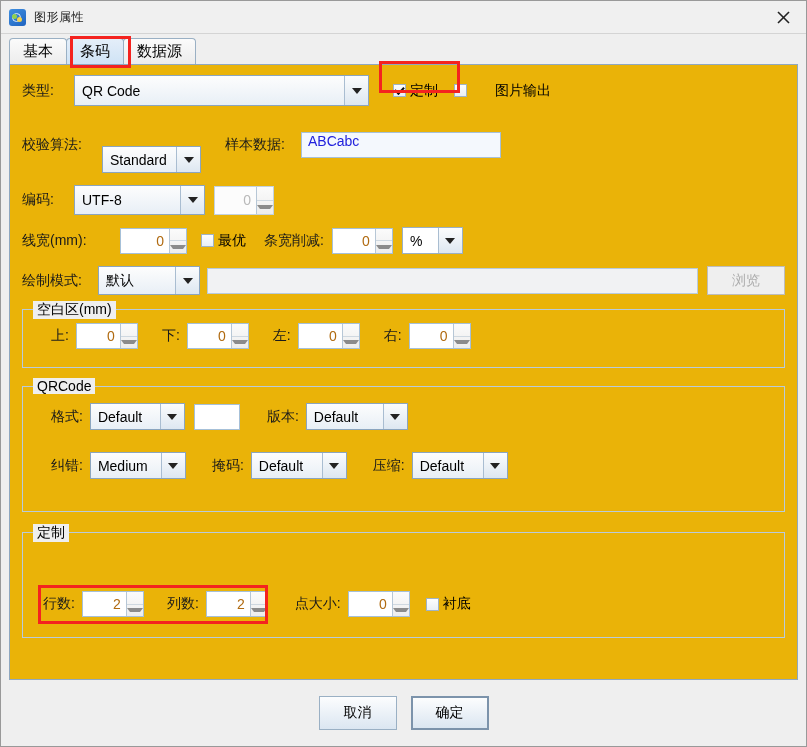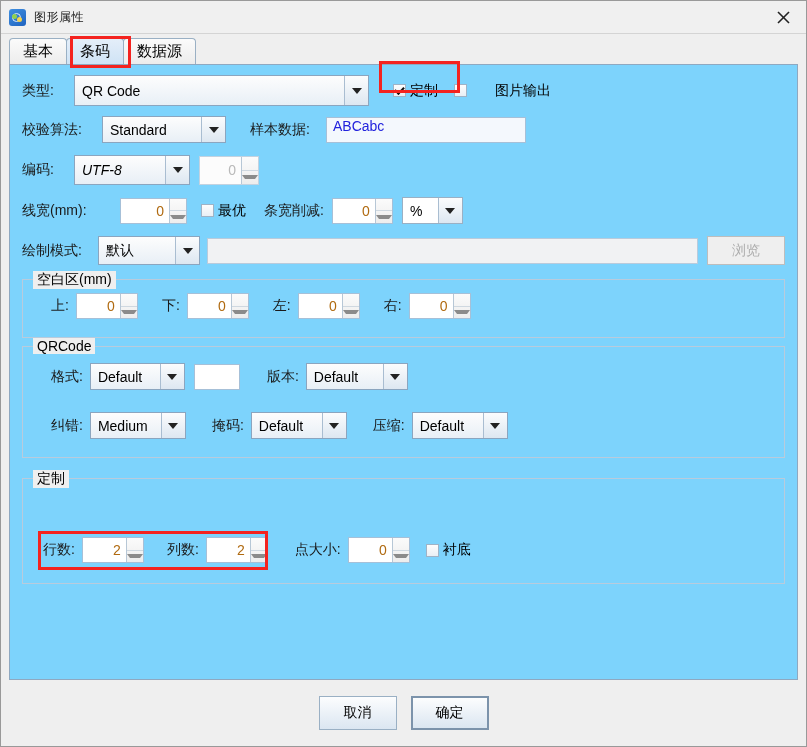--- a/index.html
+++ b/index.html
@@ -81,21 +81,21 @@
     position: absolute;
     border: 3px solid #f4231f;
     pointer-events: none;
     z-index: 9;
   }
   
   .panel {
     flex: 1;
     margin: 0 8px 0 8px;
     border: 1px solid #8fa8c0;
-    background: #7dd3fc;
+    background: #eab308;
     position: relative;
     padding: 10px 12px;
   }
   .row { display: flex; align-items: center; margin-bottom: 6px; }
   .lbl { color: #1a1a1a; white-space: nowrap; font-size: 14px; }
   
   .combo {
     height: 27px;
     display: inline-flex; align-items: stretch;
     border: 1px solid #8ba5bf;
@@ -261,35 +261,35 @@
       </div>
       <div class="check" style="margin-left:16px;gap:24px;">
         <div class="box"></div>
         <span class="ctext">图片输出</span>
       </div>
       <div class="redbox" style="left:369px; top:-4px; width:81px; height:32px;"></div>
     </div>
 
     <div class="row" style="margin-bottom:12px;">
       <div class="lbl" style="width:80px;">校验算法:</div>
-      <div class="combo" style="width:124px;">
+      <div class="combo" style="width:99px;margin-top:30px;">
         <div class="cval">Standard</div>
         <div class="carr">
             <div class="arrow-dn"></div>
           </div>
       </div>
       <div class="lbl" style="margin-left:24px; width:76px;">样本数据:</div>
       <div class="textfield sample" style="width:200px;">
         <span>ABCabc</span>
       </div>
     </div>
 
     <div class="row" style="margin-bottom:12px;">
       <div class="lbl" style="width:52px;">编码:</div>
-      <div class="combo" style="width:116px; height:30px;font-style:italic;">
+      <div class="combo" style="width:131px; height:30px;">
         <div class="cval">UTF-8</div>
         <div class="carr">
             <div class="arrow-dn"></div>
           </div>
       </div>
       <div class="spinner disabled" style="width:60px; margin-left:9px; height:29px;">
         <div class="sval">0</div>
         <div class="sbtns">
           <div>
               <div class="tri-up"></div>
@@ -401,21 +401,21 @@
                 <div class="tri-up"></div>
               </div>
             <div>
                 <div class="tri-dn"></div>
               </div>
           </div>
         </div>
       </div>
     </div>
 
-    <div class="group" style="margin-top:8px; padding-top:16px; padding-bottom:18px;">
+    <div class="group" style="margin-top:18px; padding-top:16px; padding-bottom:32px;">
       <div class="gtitle">QRCode</div>
       <div class="row" style="padding-left:18px; margin-bottom:22px;">
         <div class="lbl">格式:</div>
         <div class="combo" style="width:95px; margin-left:7px;">
           <div class="cval">Default</div>
           <div class="carr">
               <div class="arrow-dn"></div>
             </div>
         </div>
         <div class="textfield" style="width:46px; margin-left:9px;">

